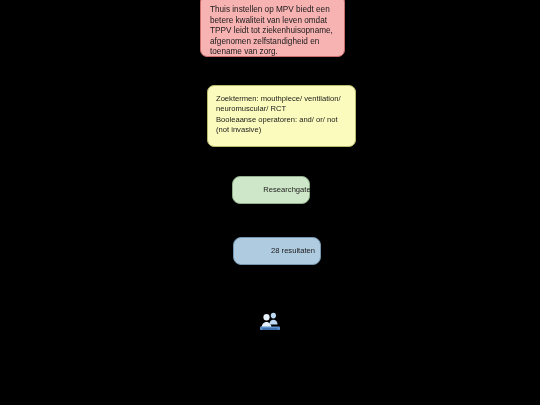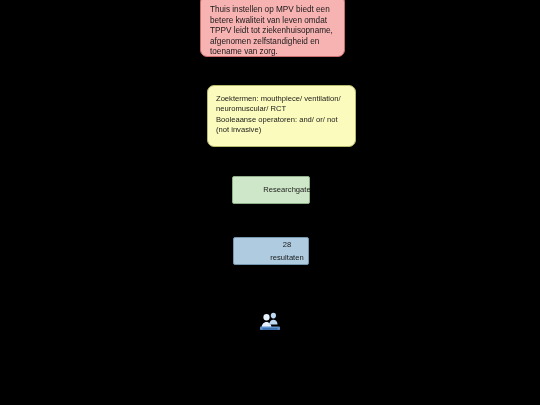--- a/index.html
+++ b/index.html
@@ -51,36 +51,36 @@
     font-size: 7.6px;
     line-height: 10.4px;
   }
 
   
   .proc {
     display: flex;
     align-items: center;
     justify-content: center;
     text-align: center;
-    border-radius: 2px;
+    border-radius: 8px;
     font-size: 7.6px;
     padding-left: 32px;
   }
   #box-source {
     left: 232px;
     top: 176px;
     width: 78px;
     height: 28px;
     background: #cfe7c9;
     border: 1px solid #8fae89;
   }
   #box-results {
     left: 233px;
     top: 237px;
-    width: 76px;
+    width: 88px;
     height: 28px;
     background: #afcbe0;
     border: 1px solid #7496ae;
   }
 
   
   #people-icon {
     left: 259px;
     top: 297px;
     width: 22px;

